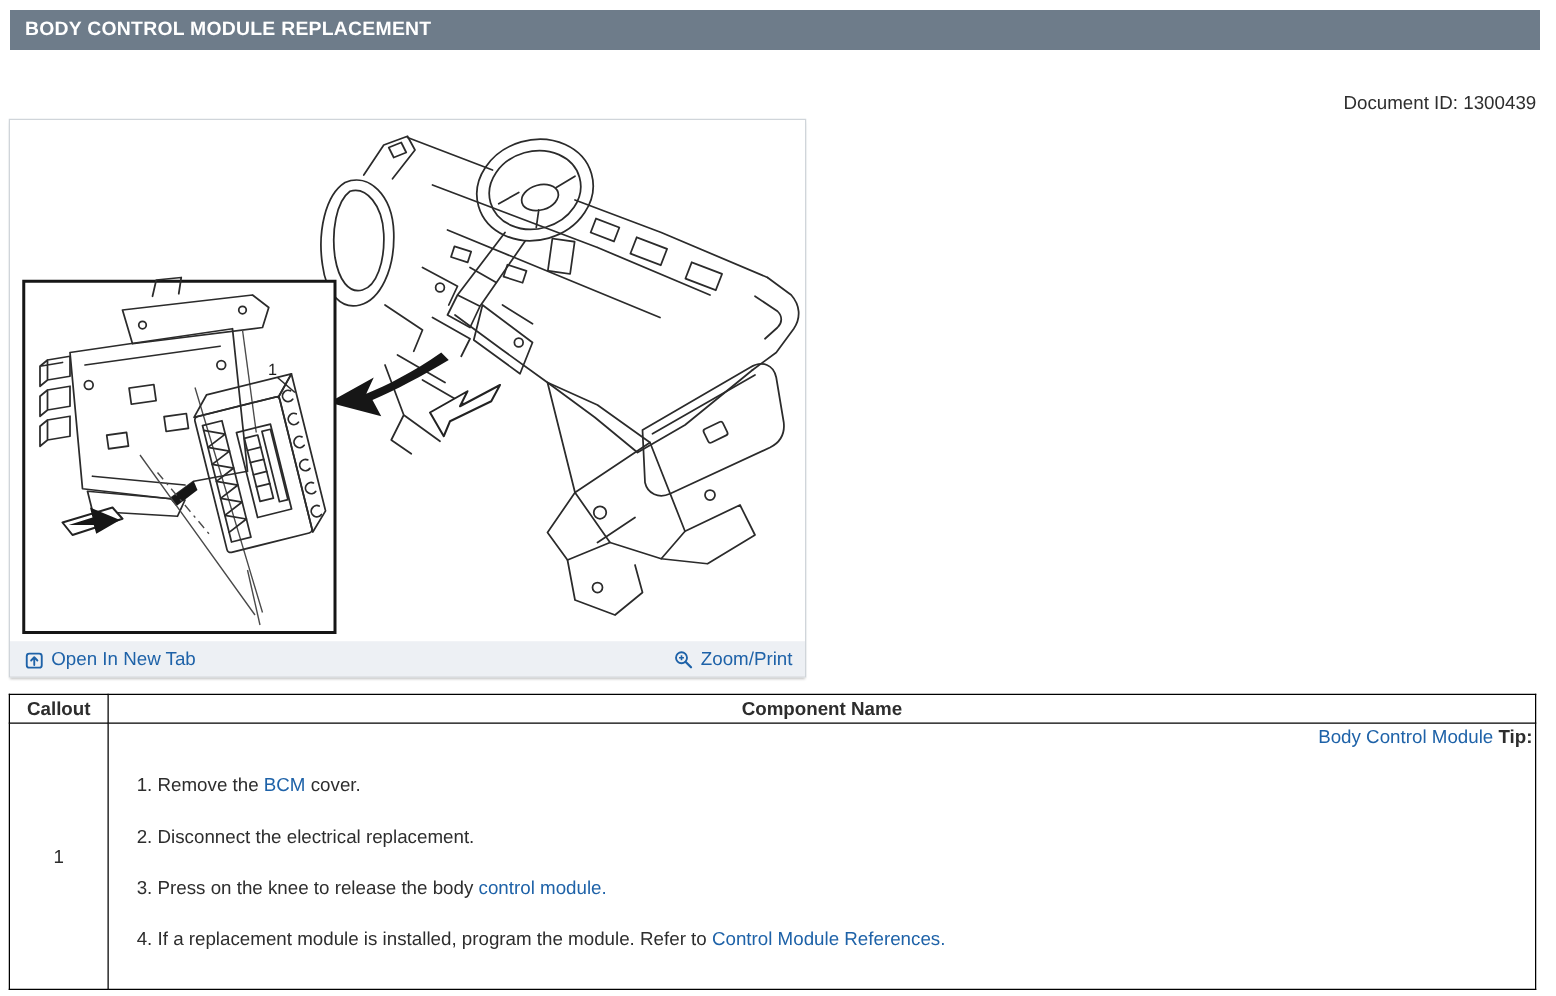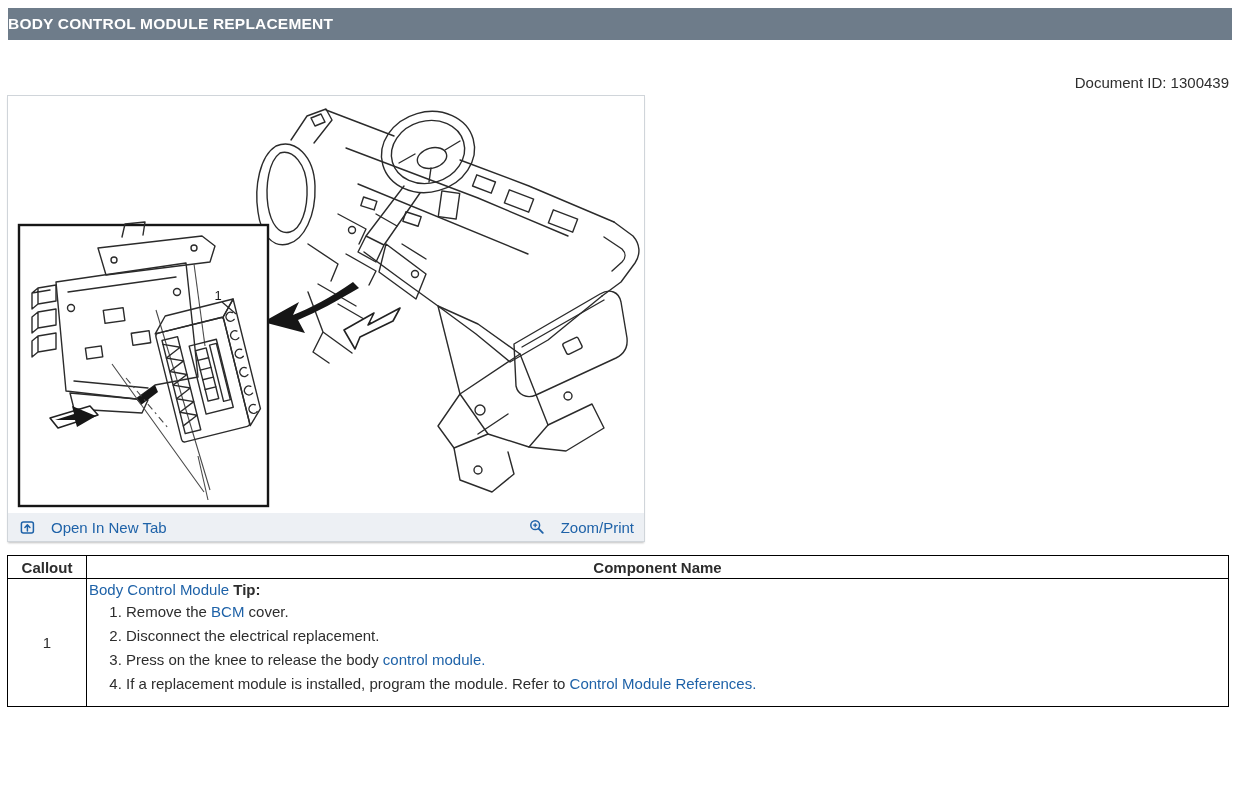--- a/index.html
+++ b/index.html
@@ -11,20 +11,21 @@
     color: #2d2d2d;
     overflow: hidden;
   }
   
   .title-bar {
     margin: 8px 13px 0 8px;
     height: 32px;
     background: #6e7c8a;
     display: flex;
     align-items: center;
+    padding-left: 12px;
   }
   .title-bar .title-text {
     color: #ffffff;
     font-weight: 700;
     font-size: 15.5px;
     letter-spacing: 0.2px;
   }
   
   .doc-id {
     margin: 34px 16px 0 0;
@@ -44,22 +45,22 @@
   .figure-footer {
     height: 28px;
     background: #edf0f4;
     display: flex;
     align-items: center;
     justify-content: space-between;
     padding: 0 10px 0 12px;
   }
   .fig-link {
     display: inline-flex;
-    align-items: center;
-    gap: 16px;
+    align-items: flex-end;
+    gap: 6px;
     color: #1e62a8;
     font-size: 15px;
     text-decoration: none;
     cursor: pointer;
   }
   .fig-link svg { display: block; }
   
   table.callout-table {
     margin: 13px 0 0 7px;
     width: 1222px;
@@ -74,24 +75,24 @@
     font-weight: 700;
     text-align: center;
     padding: 0;
   }
   th.col-callout, td.callout-cell { width: 79px; }
   td.prelim-cell { padding: 3px 4px 13px 4px; }
   .prelim-title { margin: 0; font-weight: 700; }
   .prelim-text  { margin: 15px 0 0 0; }
   td.callout-cell { text-align: center; vertical-align: middle; }
   td.component-cell { padding: 2px 2px 9px 2px; vertical-align: top; }
-  .comp-head { margin: 0; }
+  .comp-head { margin: 0; text-align: right; }
   .comp-head b { font-weight: 700; }
   td.component-cell ol { margin: 3px 0 0 0; padding-left: 37px; }
-  td.component-cell li { margin: 3px 0; line-height: 21px; }
+  td.component-cell li { margin: 20px 0; line-height: 21px; }
   .link { color: #1e62a8; text-decoration: none; cursor: pointer; }
   
   .lineart { stroke: #2b2b2b; fill: none; stroke-width: 1.4; stroke-linejoin: round; stroke-linecap: round; }
   .lineart-thin { stroke: #4a4a4a; fill: none; stroke-width: 1.1; }
 </style>
 </head>
 <body>
 
 <div class="title-bar">
   <span class="title-text">BODY CONTROL MODULE REPLACEMENT</span>

